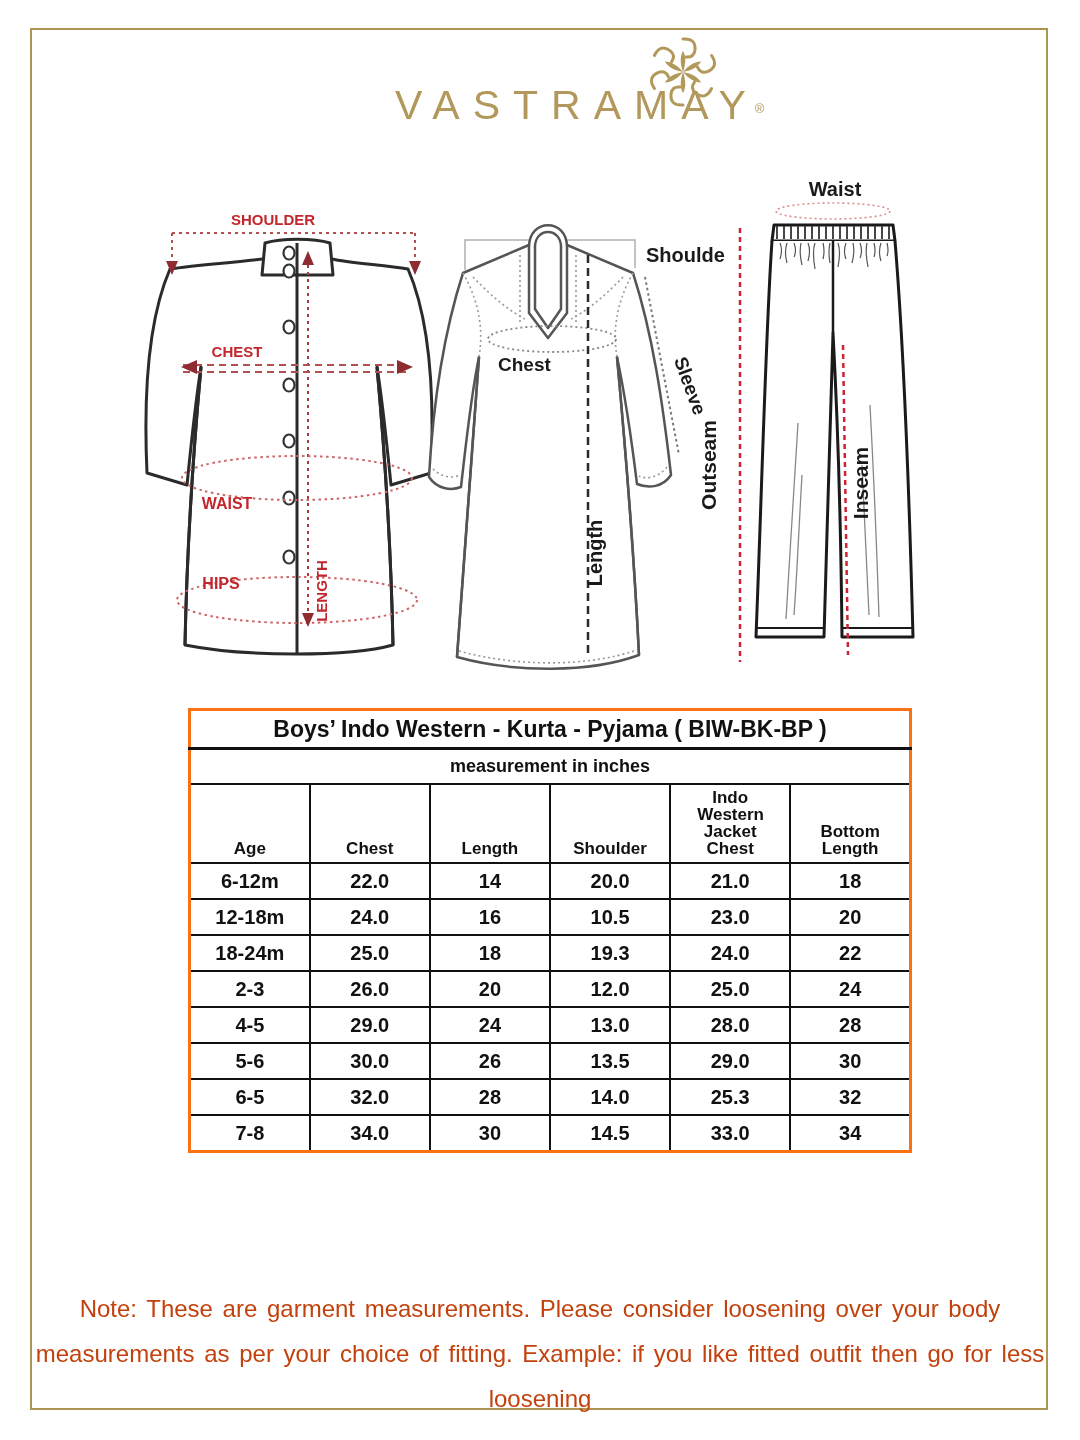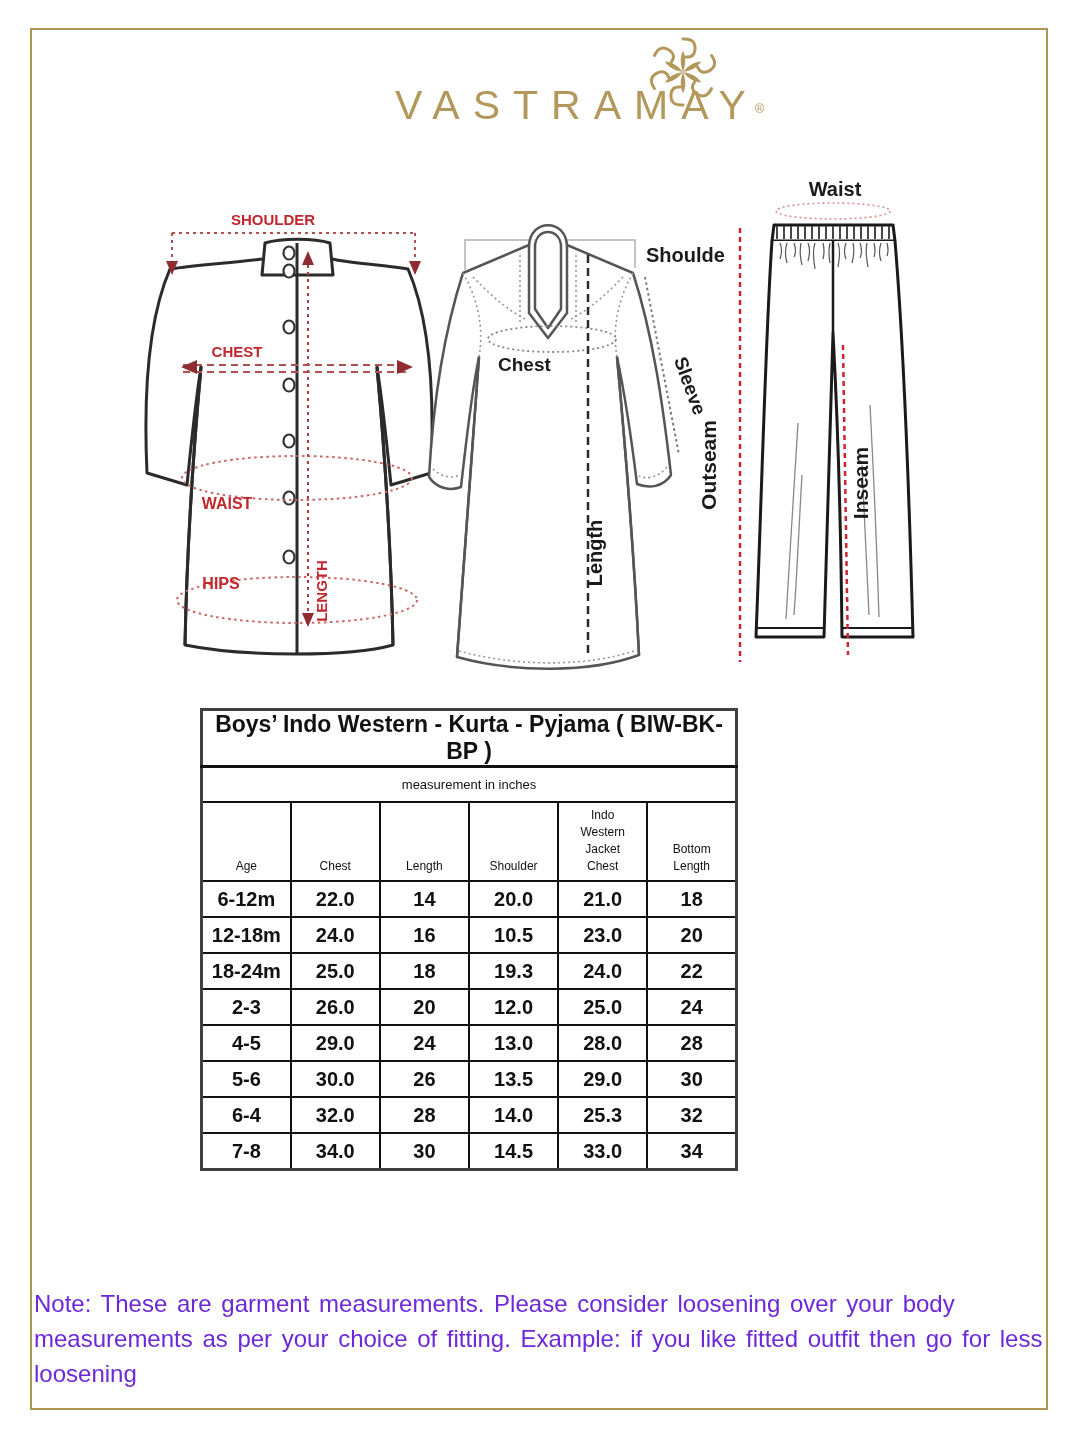--- a/index.html
+++ b/index.html
@@ -9,33 +9,33 @@
          border:2px solid #ad9552;}
   
   .logo-text{position:absolute;left:352px;top:82px;font-size:41px;font-weight:400;
              letter-spacing:13px;color:#b2985a;white-space:nowrap;margin-left:43px;}
   .reg{font-size:13px;letter-spacing:0;vertical-align:6px;margin-left:-4px;color:#b2985a;}
   .emblem{position:absolute;left:644px;top:33px;}
   
   .diagram{position:absolute;}
   svg text{font-family:"Liberation Sans",sans-serif;}
   
-  .size-table{position:absolute;left:200px;top:708px;width:538px;border-collapse:collapse;
-              table-layout:fixed;border:3px solid #404040;}
+  .size-table{position:absolute;left:188px;top:708px;width:724px;border-collapse:collapse;
+              table-layout:fixed;border:3px solid #f97316;}
   .size-table td,.size-table th{border:2px solid #111;text-align:center;color:#111;
               font-family:"Liberation Sans",sans-serif;padding:0;}
   .tbl-title{height:36px;font-size:23px;font-weight:bold;border-bottom:3px solid #111 !important;}
-  .tbl-sub{height:33px;font-size:13px;font-weight:normal;}
-  .col-head{height:72px;font-size:12px;font-weight:normal;line-height:17px;vertical-align:bottom;padding-bottom:5px !important;border-radius:12px;}
+  .tbl-sub{height:33px;font-size:18px;font-weight:bold;}
+  .col-head{height:72px;font-size:17px;font-weight:bold;line-height:17px;vertical-align:bottom;padding-bottom:5px !important;border-radius:12px;}
   .col-head .narrow{display:inline-block;max-width:66px;}
   .col-head .narrow2{display:inline-block;max-width:62px;}
   .size-table td{height:34px;font-size:20px;font-weight:bold;}
   
-  .note{position:absolute;left:34px;top:1286px;width:1012px;text-align:left;
-        font-size:24px;line-height:35px;color:#6d28d9;word-spacing:3px;}
+  .note{position:absolute;left:34px;top:1286px;width:1012px;text-align:center;
+        font-size:24px;line-height:45px;color:#c2410c;word-spacing:3px;}
 </style>
 </head>
 <body>
 
 <div id="page">
   <div class="frame"></div>
 
   <div class="logo-text"><span>VASTRAMAY</span><span class="reg">®</span></div>
 
   <svg class="emblem" width="78" height="78" viewBox="0 0 78 78">
@@ -230,21 +230,21 @@
     </tr>
     <tr>
       <td>5-6</td>
           <td>30.0</td>
           <td>26</td>
           <td>13.5</td>
           <td>29.0</td>
           <td>30</td>
     </tr>
     <tr>
-      <td>6-4</td>
+      <td>6-5</td>
           <td>32.0</td>
           <td>28</td>
           <td>14.0</td>
           <td>25.3</td>
           <td>32</td>
     </tr>
     <tr>
       <td>7-8</td>
           <td>34.0</td>
           <td>30</td>

